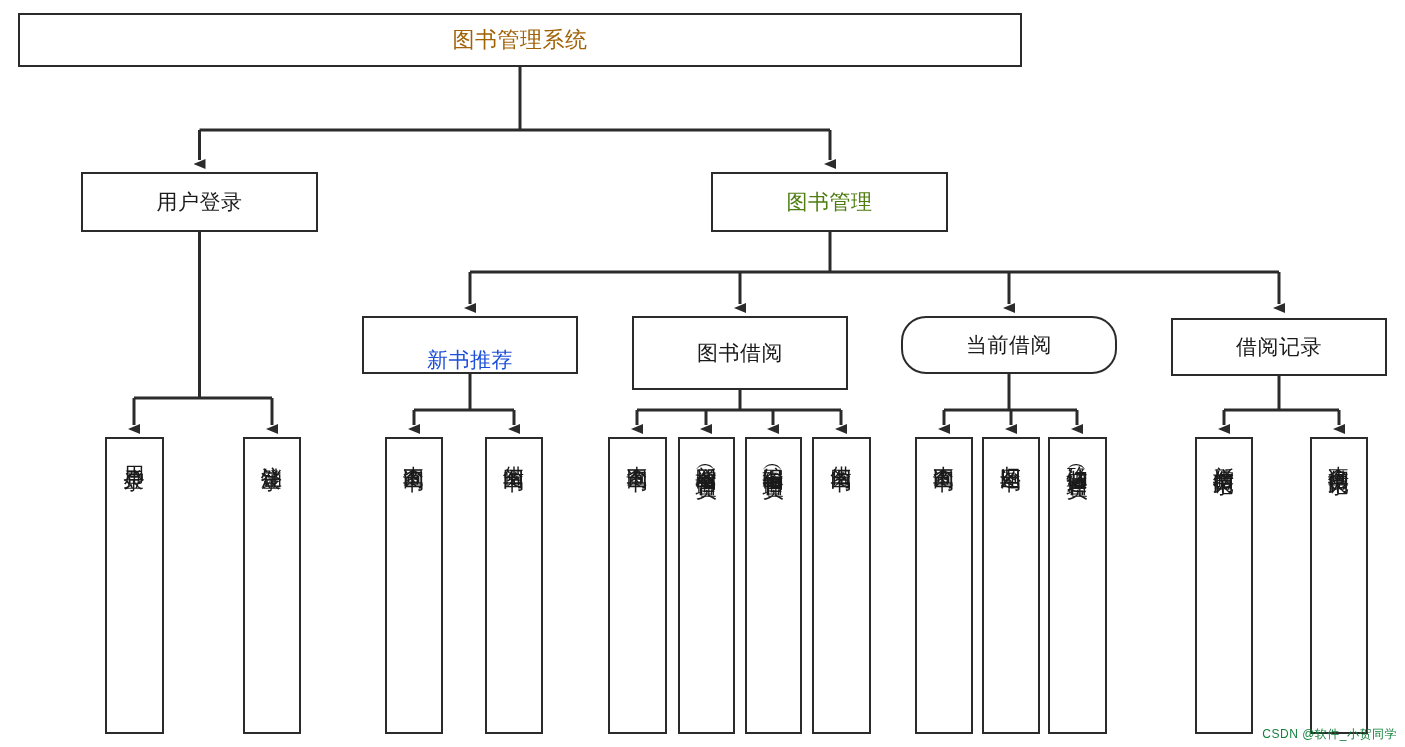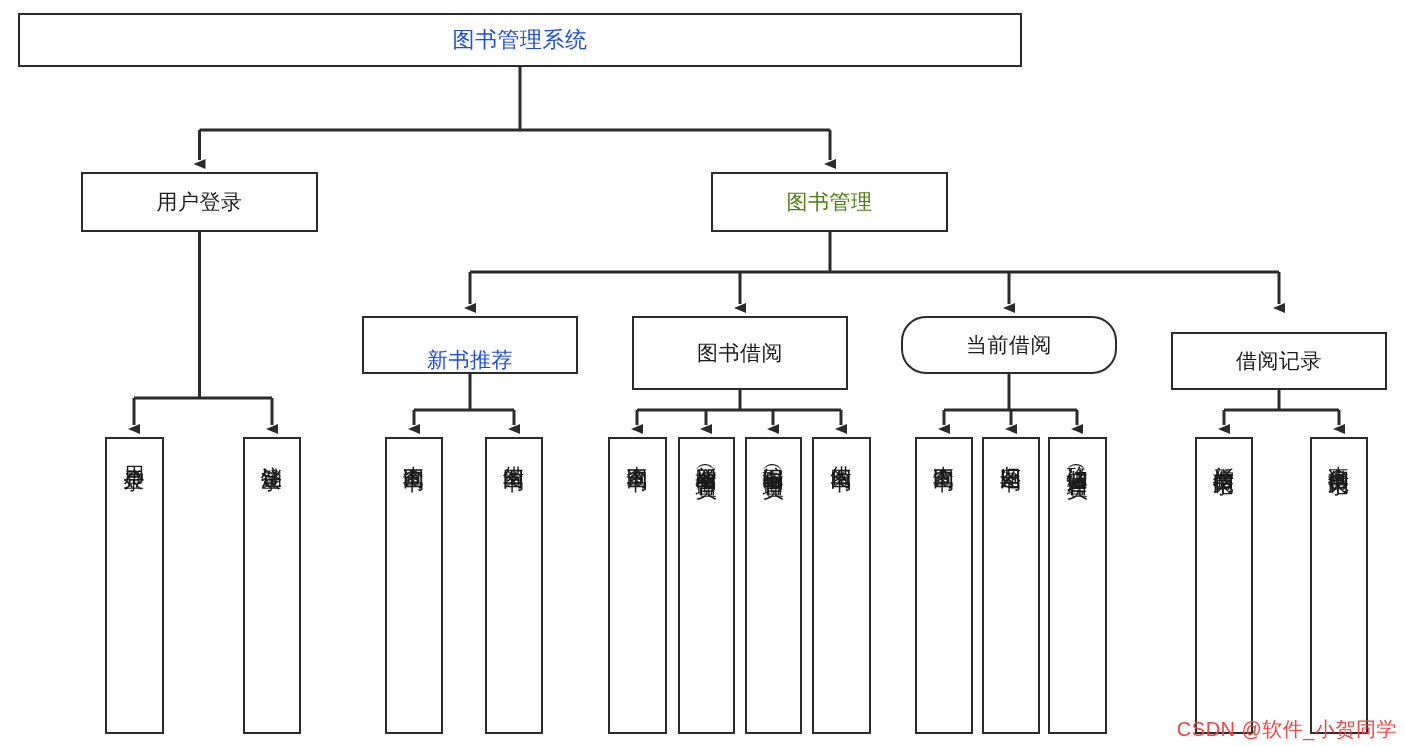--- a/index.html
+++ b/index.html
@@ -58,22 +58,22 @@
     letter-spacing: 2px;
     line-height: 1;
   }
   .node.root .label {
     font-size: 22px;
   }
   .watermark {
     position: absolute;
     right: 8px;
     bottom: 4px;
-    font-size: 20px;
-    color: #ef4444;
+    font-size: 12px;
+    color: #15803d;
     letter-spacing: 0.5px;
     user-select: none;
   }
 </style>
 </head>
 <body>
 
 <div id="diagram-root" style="background: rgb(255, 255, 255);">
 
   <svg class="edges" viewBox="0 0 1405 747" width="1405" height="747" xmlns="http://www.w3.org/2000/svg">
@@ -119,41 +119,41 @@
       <path d="M1011,410 L1011,425" marker-end="url(#arrow)"></path>
       <path d="M1077,410 L1077,425" marker-end="url(#arrow)"></path>
 
       <path d="M1279,374 L1279,410"></path>
       <path d="M1224,410 L1339,410"></path>
       <path d="M1224,410 L1224,425" marker-end="url(#arrow)"></path>
       <path d="M1339,410 L1339,425" marker-end="url(#arrow)"></path>
     </g>
   </svg>
 
-  <div class="node horiz root" style="left: 18px; top: 13px; width: 1004px; height: 54px; border-color: rgb(43, 43, 43); color: #1d4ed8;">
+  <div class="node horiz root" style="left: 18px; top: 13px; width: 1004px; height: 54px; border-color: rgb(43, 43, 43); color: #a16207;">
     <span class="label">图书管理系统</span>
   </div>
 
   <div class="node horiz" style="left: 81px; top: 172px; width: 237px; height: 60px; border-color: rgb(43, 43, 43); color: rgb(26, 26, 26);">
     <span class="label">用户登录</span>
   </div>
   <div class="node horiz" style="left: 711px; top: 172px; width: 237px; height: 60px; border-color: rgb(43, 43, 43); color: #4d7c0f;">
     <span class="label">图书管理</span>
   </div>
 
   <div class="node horiz" style="left: 362px; top: 316px; width: 216px; height: 58px; border-color: rgb(43, 43, 43); color: #1d4ed8; align-items: flex-end;">
     <span class="label">新书推荐</span>
   </div>
   <div class="node horiz" style="left: 632px; top: 316px; width: 216px; height: 74px; border-color: rgb(43, 43, 43); color: rgb(26, 26, 26);">
     <span class="label">图书借阅</span>
   </div>
   <div class="node horiz" style="left: 901px; top: 316px; width: 216px; height: 58px; border-color: rgb(43, 43, 43); color: rgb(26, 26, 26); border-radius: 25px;">
     <span class="label">当前借阅</span>
   </div>
-  <div class="node horiz" style="left: 1171px; top: 332px; width: 216px; height: 58px; border-color: rgb(43, 43, 43); color: rgb(26, 26, 26);">
+  <div class="node horiz" style="left: 1171px; top: 318px; width: 216px; height: 58px; border-color: rgb(43, 43, 43); color: rgb(26, 26, 26);">
     <span class="label">借阅记录</span>
   </div>
 
   <div class="node vert" style="left: 105px; top: 437px; width: 59px; height: 297px; border-color: rgb(43, 43, 43); color: rgb(26, 26, 26);">
     <span class="label">用户登录</span>
   </div>
   <div class="node vert" style="left: 243px; top: 437px; width: 58px; height: 297px; border-color: rgb(43, 43, 43); color: rgb(26, 26, 26);">
     <span class="label">注销登录</span>
   </div>
   <div class="node vert" style="left: 385px; top: 437px; width: 58px; height: 297px; border-color: rgb(43, 43, 43); color: rgb(26, 26, 26);">

